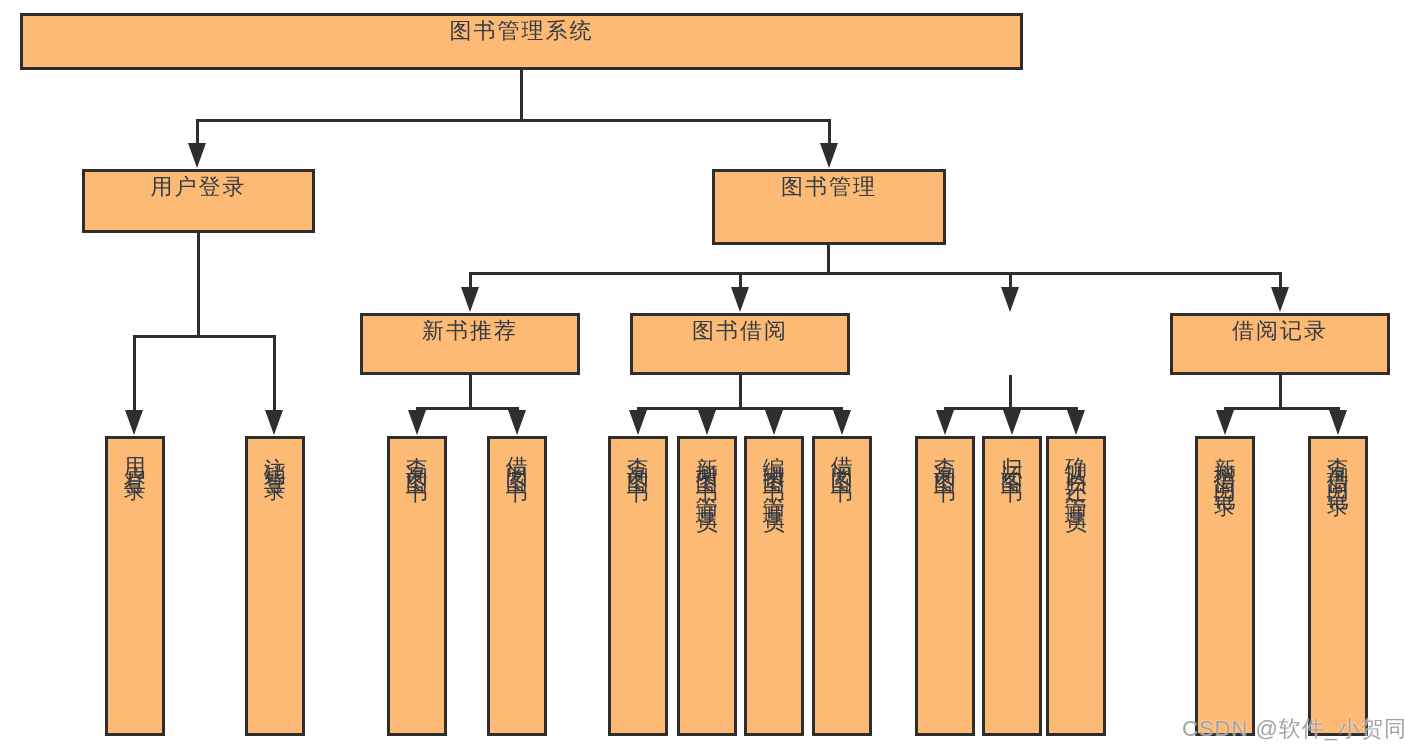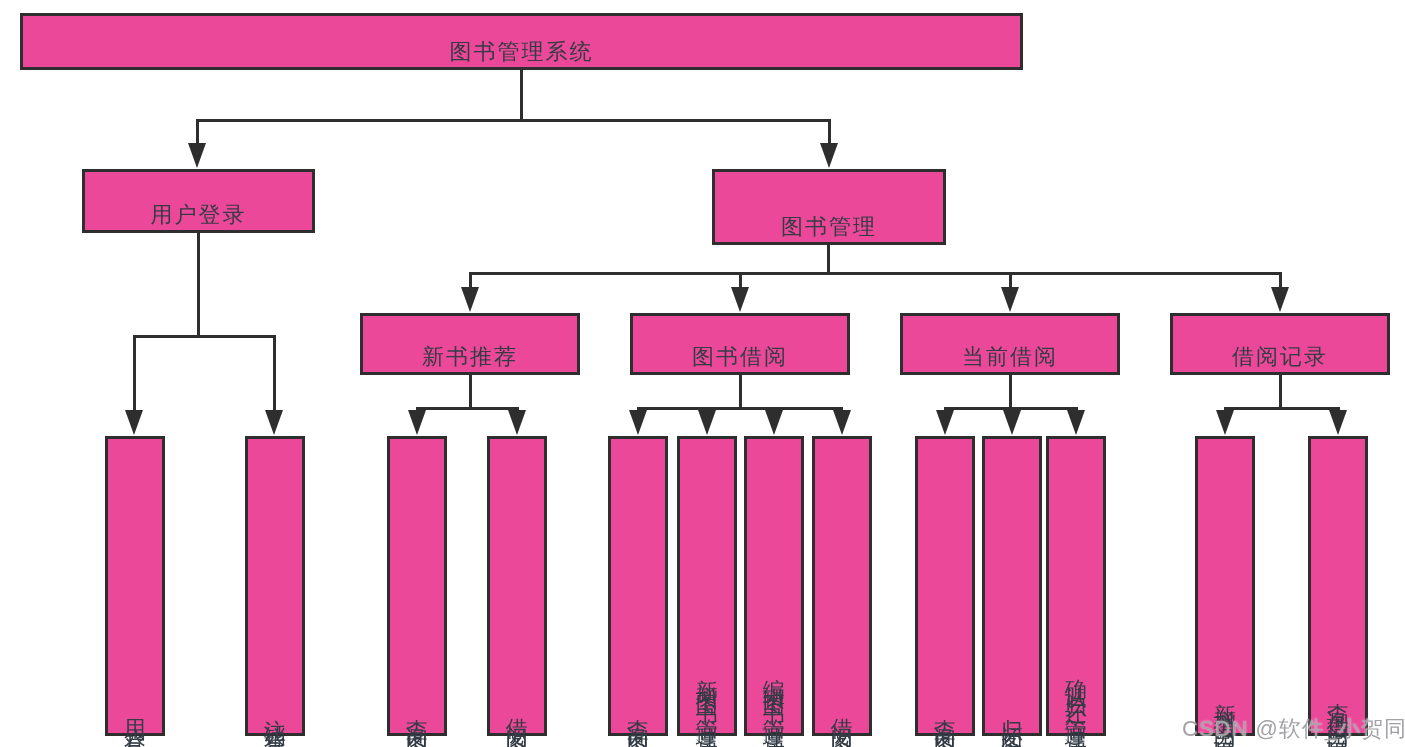--- a/index.html
+++ b/index.html
@@ -1,22 +1,22 @@
 <!DOCTYPE html>
 <html><head>
 <meta charset="utf-8">
 <style>
   html,body{margin:0;padding:0;background:#ffffff;}
   .stage{
     position:relative;width:1405px;height:747px;background:#ffffff;overflow:hidden;
     font-family:"Liberation Sans","DejaVu Sans",sans-serif;color:#333333;
   }
   .node{
-    position:absolute;box-sizing:border-box;background:#ec4899;border:3px solid #2e2e2e;
-    display:flex;align-items:flex-end;justify-content:center;
+    position:absolute;box-sizing:border-box;background:#fdba74;border:3px solid #2e2e2e;
+    display:flex;align-items:flex-start;justify-content:center;
     font-size:22px;letter-spacing:2px;color:#333b45;z-index:2;
   }
   .vnode .vtext{
     writing-mode:vertical-rl;text-orientation:mixed;
     letter-spacing:8px;line-height:1.15;font-size:22px;
   }
   .h-line{position:absolute;height:3px;background:#2e2e2e;z-index:1;}
   .v-line{position:absolute;width:3px;background:#2e2e2e;z-index:1;}
   .arrow{
     position:absolute;width:0;height:0;z-index:1;
@@ -68,23 +68,20 @@
   <div class="arrow" style="left:461px;top:287px"></div>
   <div class="arrow" style="left:731px;top:287px"></div>
   <div class="arrow" style="left:1001px;top:287px"></div>
   <div class="arrow" style="left:1271px;top:287px"></div>
 
   <div class="node" style="left:630px;top:313px;width:220px;height:62px">
     <span>图书借阅</span>
   </div>
   <div class="node" style="left:360px;top:313px;width:220px;height:62px">
     <span>新书推荐</span>
-  </div>
-  <div class="node" style="left:900px;top:313px;width:220px;height:62px">
-    <span>当前借阅</span>
   </div>
   <div class="node" style="left:1170px;top:313px;width:220px;height:62px">
     <span>借阅记录</span>
   </div>
 
   <div class="v-line" style="left:469px;top:375px;height:34px"></div>
   <div class="h-line" style="left:416px;top:407px;width:103px"></div>
   <div class="arrow" style="left:408px;top:410px"></div>
   <div class="arrow" style="left:508px;top:410px"></div>
 

